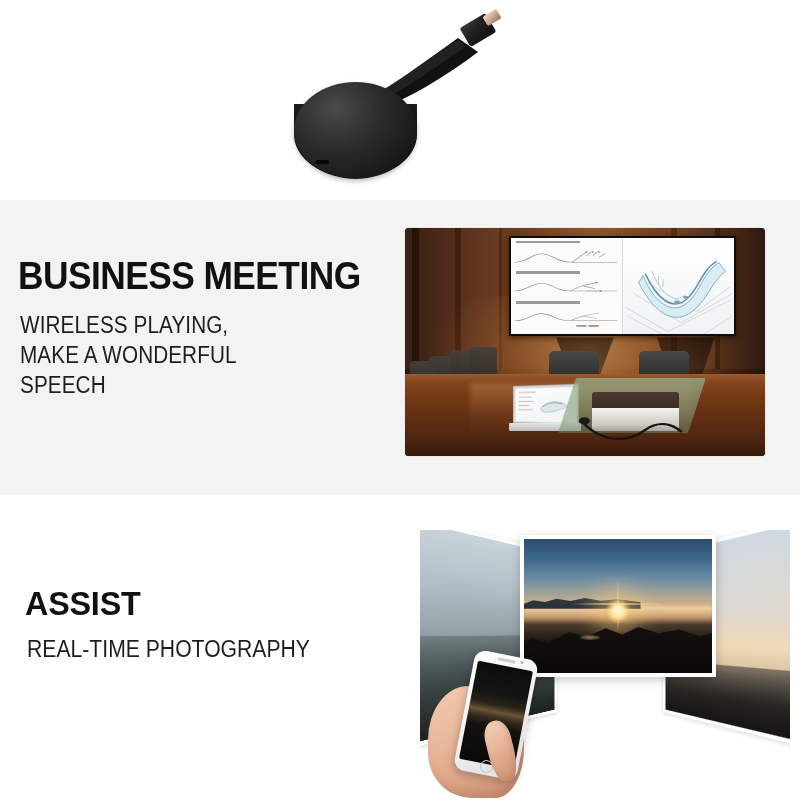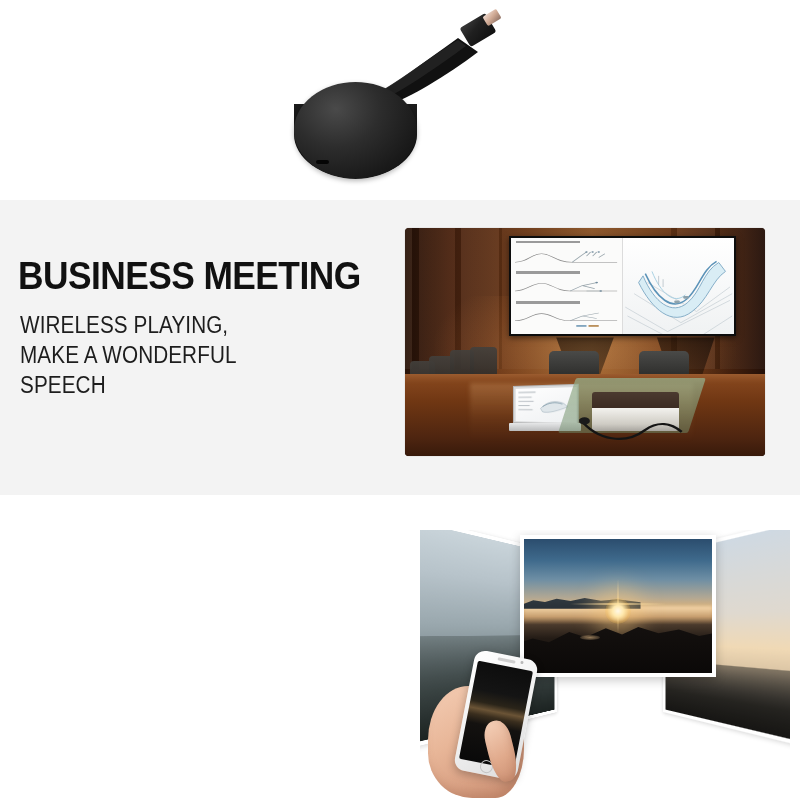--- a/index.html
+++ b/index.html
@@ -657,20 +657,24 @@
       </div>
       <svg style="position:absolute;left:48%;top:80%;width:30%;height:16%" viewBox="0 0 100 40" preserveAspectRatio="none">
         <path d="M2 10 C18 34, 44 38, 62 22 C74 12, 86 14, 96 24" fill="none" stroke="#141414" stroke-width="2.4"></path>
         <ellipse cx="6" cy="12" rx="5" ry="4" fill="#1a1a1a"></ellipse>
       </svg>
     </div>
   </div>
 
   <div class="assist">
 
+    <div class="copy-assist">
+      <h1 class="h-big2">ASSIST</h1>
+      <div class="h-sub2">REAL-TIME PHOTOGRAPHY</div>
+    </div>
 
     <div class="photo-collage">
 
       <div class="pane pane-left">
         <div class="img-misty"></div>
       </div>
 
       <div class="pane pane-right">
         <div class="img-dusk"></div>
       </div>

